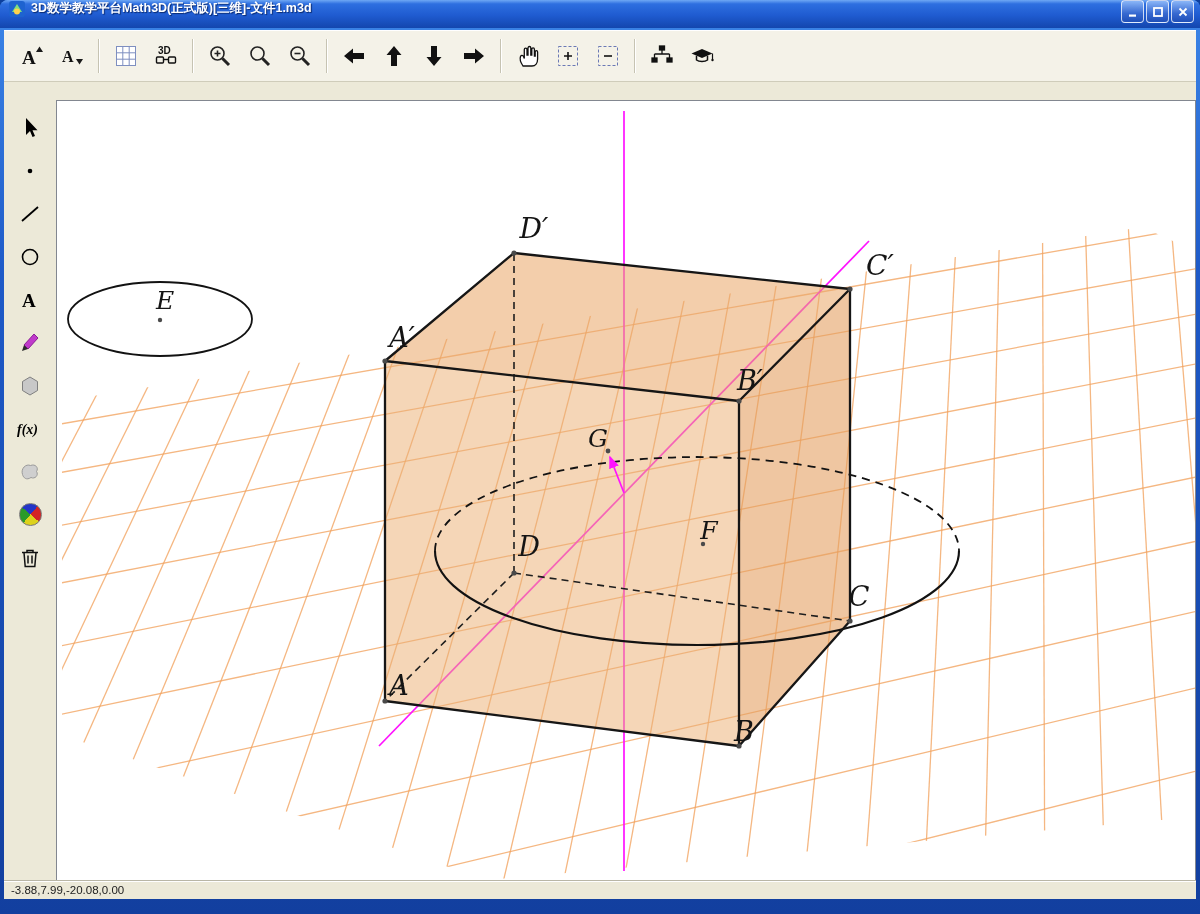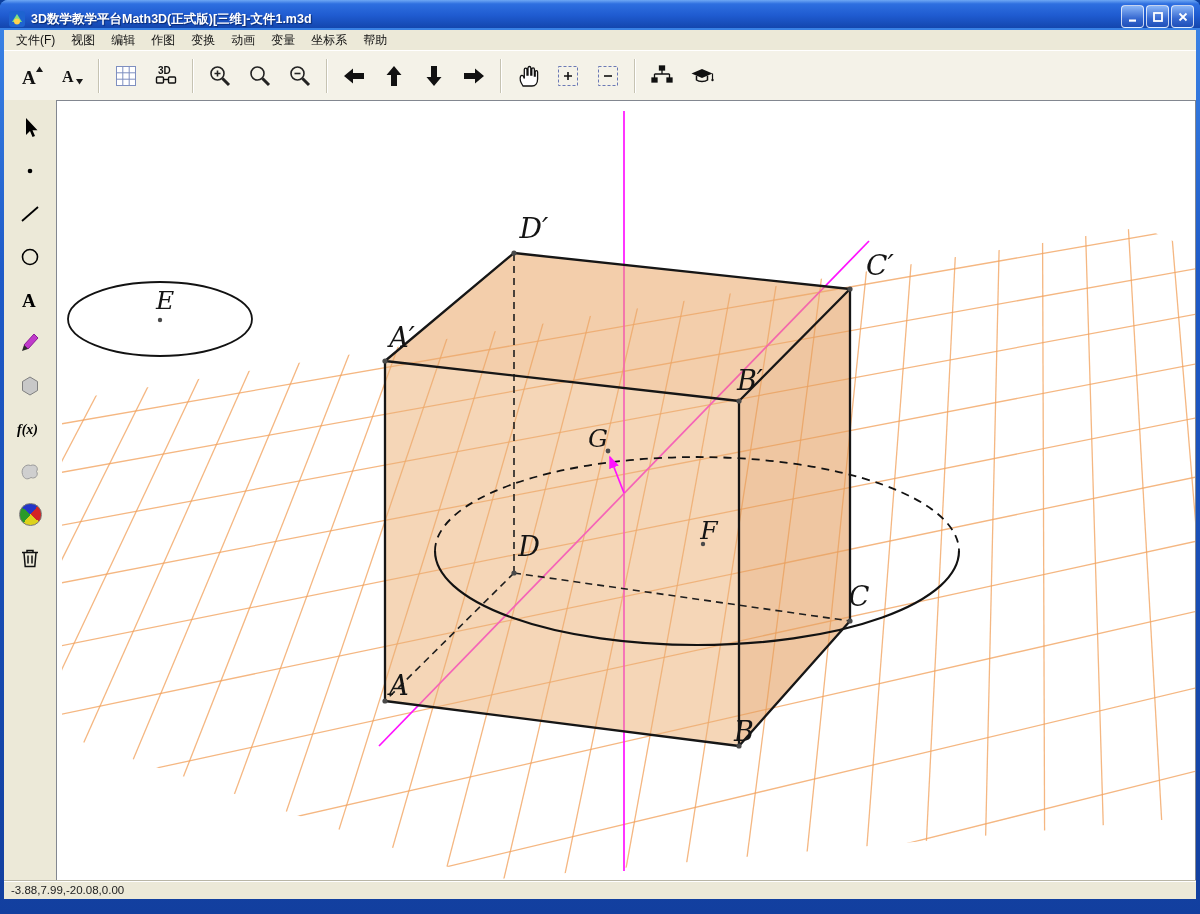--- a/index.html
+++ b/index.html
@@ -2,21 +2,21 @@
 <html><head>
 <meta charset="utf-8">
 <style>
   html,body{margin:0;padding:0;}
   body{width:1200px;height:914px;position:relative;overflow:hidden;
        font-family:"Liberation Sans",sans-serif;background:#0c3f9e;}
 
   
   .window{position:absolute;inset:0;border-radius:8px 8px 0 0;
           background:linear-gradient(180deg,#3C86E8,#1E5AC8 30%,#123F9F);}
-  .titlebar{position:absolute;left:0;top:0;right:0;height:28px;display:flex;align-items:flex-end;
+  .titlebar{position:absolute;left:0;top:0;right:0;height:28px;display:flex;align-items:flex-start;
             padding:0 6px;border-radius:8px 8px 0 0;
             background:linear-gradient(180deg,#6FA8F4 0%,#2E6FE0 14%,#1F5BD0 55%,#1346AE 100%);}
   .title-icon{width:18px;height:18px;margin:0 5px 0 2px;flex:0 0 auto;}
   .title-text{color:#fff;font-weight:bold;font-size:12.5px;flex:1;
               text-shadow:1px 1px 1px #0a2a70;white-space:nowrap;overflow:hidden;}
   .winbtns{display:flex;gap:2px;}
   .winbtn{width:21px;height:21px;border-radius:4px;border:1px solid rgba(255,255,255,.75);
           background:linear-gradient(180deg,#8AB6F8,#3668D0 60%,#1F4FB8);
           display:flex;align-items:center;justify-content:center;}
 
@@ -83,31 +83,20 @@
       <div class="winbtn">
         <svg width="12" height="12">
             <path d="M2.5 2.5 L9.5 9.5 M9.5 2.5 L2.5 9.5" stroke="#fff" stroke-width="1.8"></path>
           </svg>
       </div>
     </div>
   </div>
 
   <div class="client">
 
-    <div class="menubar">
-      <span class="menu-item">文件(F)</span>
-      <span class="menu-item">视图</span>
-      <span class="menu-item">编辑</span>
-      <span class="menu-item">作图</span>
-      <span class="menu-item">变换</span>
-      <span class="menu-item">动画</span>
-      <span class="menu-item">变量</span>
-      <span class="menu-item">坐标系</span>
-      <span class="menu-item">帮助</span>
-    </div>
 
     <div class="toolbar">
       <div class="tbtn">
         <svg class="ticon" width="26" height="26">
           <text x="3" y="21" font-size="19" font-weight="bold" font-family="Liberation Serif,serif" fill="#111">A</text>
           <path d="M17 9 L20.5 3.5 L24 9 Z" fill="#1a1a1a"></path>
         </svg>
       </div>
       <div class="tbtn">
         <svg class="ticon" width="26" height="26">

